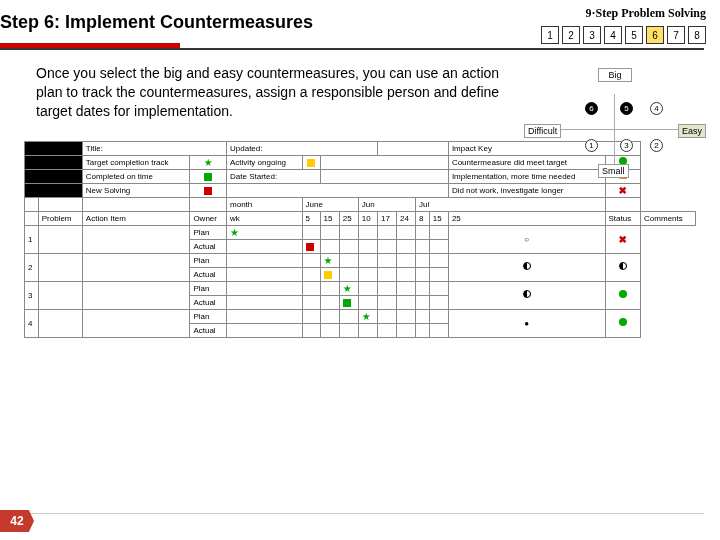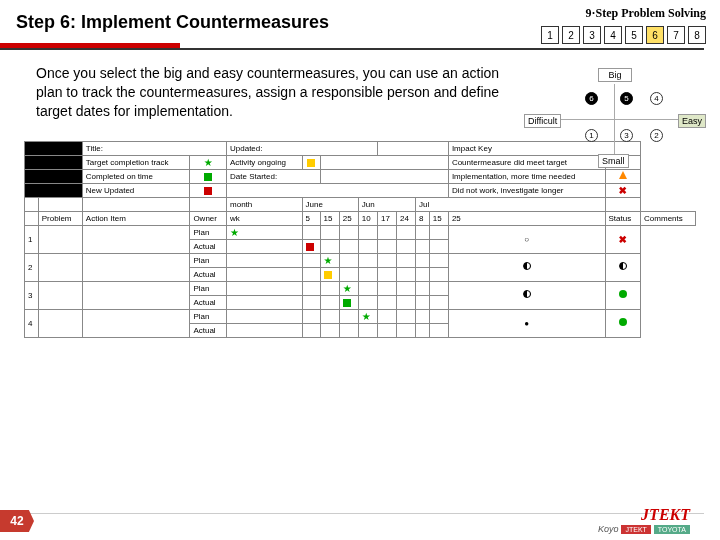--- a/index.html
+++ b/index.html
@@ -1,27 +1,27 @@
 <!DOCTYPE html>
 <html><head>
 <meta charset="utf-8">
 <style>
 *{box-sizing:border-box;margin:0;padding:0}
 body{width:720px;height:540px;font-family:Arial,sans-serif;background:#fff;position:relative;overflow:hidden}
-.header{padding:12px 16px 6px}
+.header{padding:12px 0 6px}
 .title{font-size:18px;font-weight:bold;color:#000}
 .redbar{height:5px;background:#c00;margin:4px 16px 0 0;width:180px}
 .darkbar{height:2px;background:#333;margin:0 16px 0 0}
 .logo-8step{position:absolute;top:6px;right:14px;font-size:12px;font-weight:bold;font-family:'Times New Roman',serif}
 .step-boxes{position:absolute;top:26px;right:14px;display:flex;gap:3px}
 .step-box{width:18px;height:18px;border:1px solid #333;font-size:10px;display:flex;align-items:center;justify-content:center;background:#fff}
 .step-box.active{background:#ffe066}
 .body-text{font-size:14px;color:#000;padding:14px 200px 10px 36px;line-height:1.35}
 .quad{position:absolute;top:68px;right:20px;width:170px;font-size:9px}
-.quad-top{text-align:center;border:1px solid #999;width:34px;margin:0 auto 2px;padding:1px}
+.quad-top{text-align:center;border:1px solid #999;width:34px;margin:0 auto 12px;padding:1px}
 .quad-grid{position:relative;height:70px;border-left:0}
 .axis-v{position:absolute;left:84px;top:0;bottom:0;width:1px;background:#aaa}
 .axis-h{position:absolute;top:35px;left:6px;right:6px;height:1px;background:#aaa}
 .q-label{position:absolute;font-size:9px;border:1px solid #999;padding:1px 3px;background:#fff}
 .q-diff{left:-6px;top:30px}
 .q-easy{right:-6px;top:30px;background:#dfe8c8}
 .q-small{left:68px;bottom:-14px}
 .circ{position:absolute;width:13px;height:13px;border:1px solid #333;border-radius:50%;font-size:8px;display:flex;align-items:center;justify-content:center;background:#fff}
 .circ.solid{background:#000;color:#fff;border-color:#000}
 .c6{left:55px;top:8px}
@@ -119,21 +119,21 @@
   <td class="black-cell" colspan="2"></td>
   <td>Completed on time</td>
   <td style="text-align:center"><span class="legend-sq g-sq"></span></td>
   <td colspan="2">Date Started:</td>
   <td colspan="7"></td>
   <td>Implementation, more time needed</td>
   <td style="text-align:center"><span class="o-tri"></span></td>
 </tr>
 <tr class="hdr">
   <td class="black-cell" colspan="2"></td>
-  <td>New Updated</td>
+  <td>New Solving</td>
   <td style="text-align:center"><span class="legend-sq r-sq"></span></td>
   <td colspan="9"></td>
   <td>Did not work, investigate longer</td>
   <td style="text-align:center"><span class="r-x">✖</span></td>
 </tr>
 <tr class="hdr">
   <td></td>
           <td></td>
           <td></td>
           <td></td>
@@ -277,21 +277,13 @@
           <td></td>
           <td></td>
         </tr>
 </tbody>
     </table>
 </div>
 
 <div class="foot">
   <div class="foot-line"></div>
   <div class="pagenum">42</div>
-  <div class="brand">
-    <div class="brand-main">JTEKT</div>
-    <div class="brand-sub">
-      <span class="koyo">Koyo</span>
-      <span class="tag red">JTEKT</span>
-      <span class="tag grn">TOYOTA</span>
-    </div>
-  </div>
 </div>
 
 </body></html>

